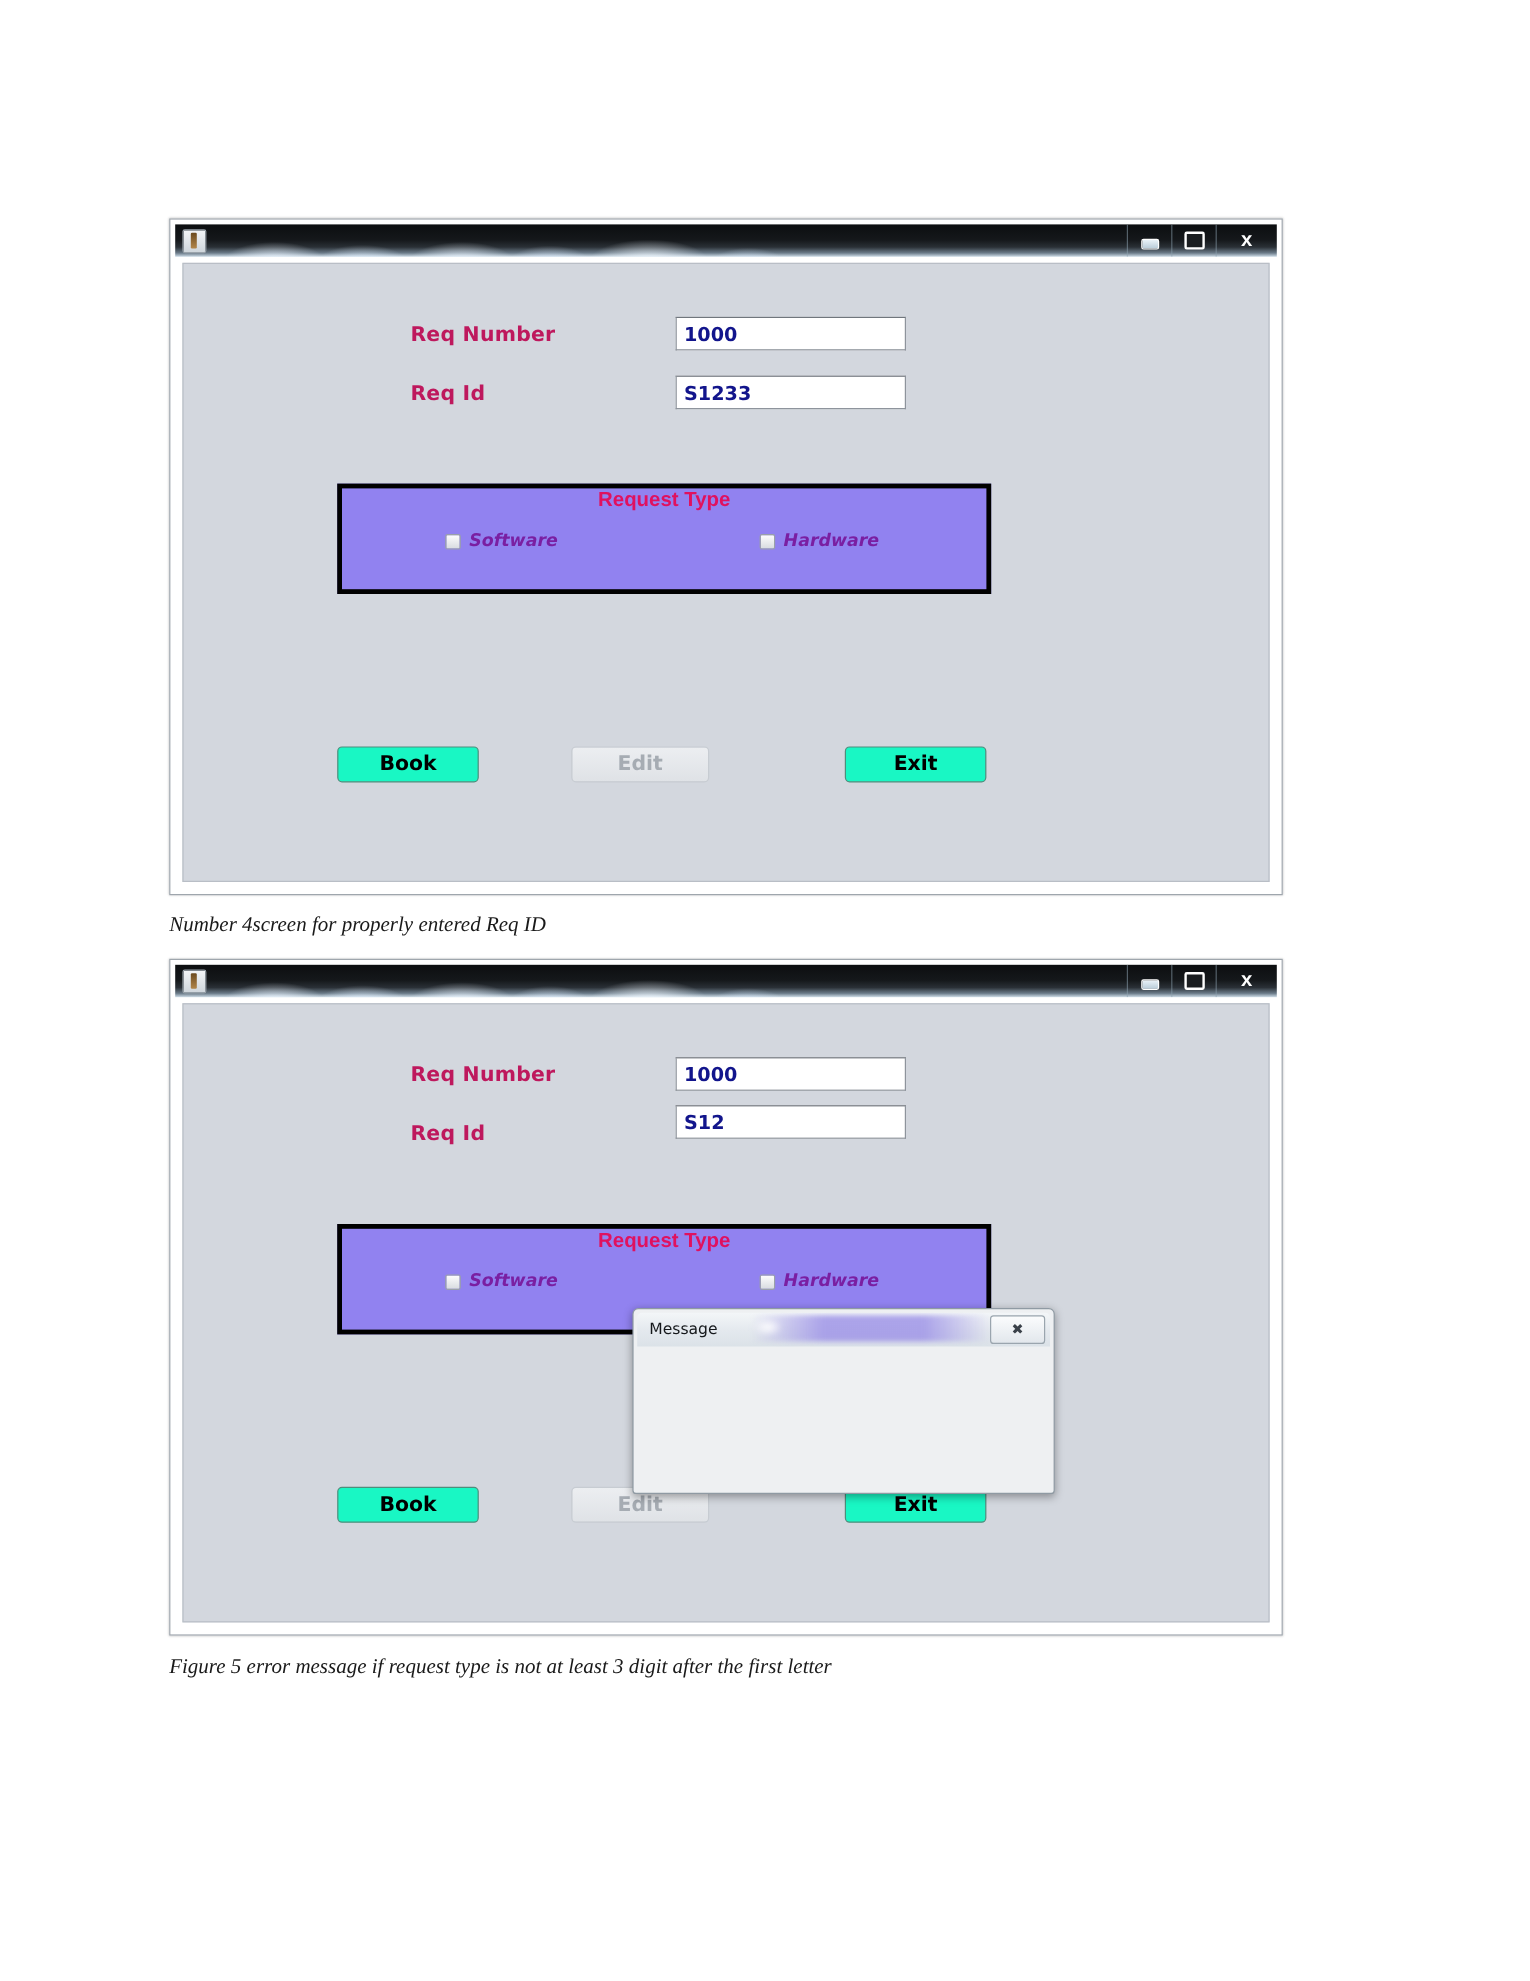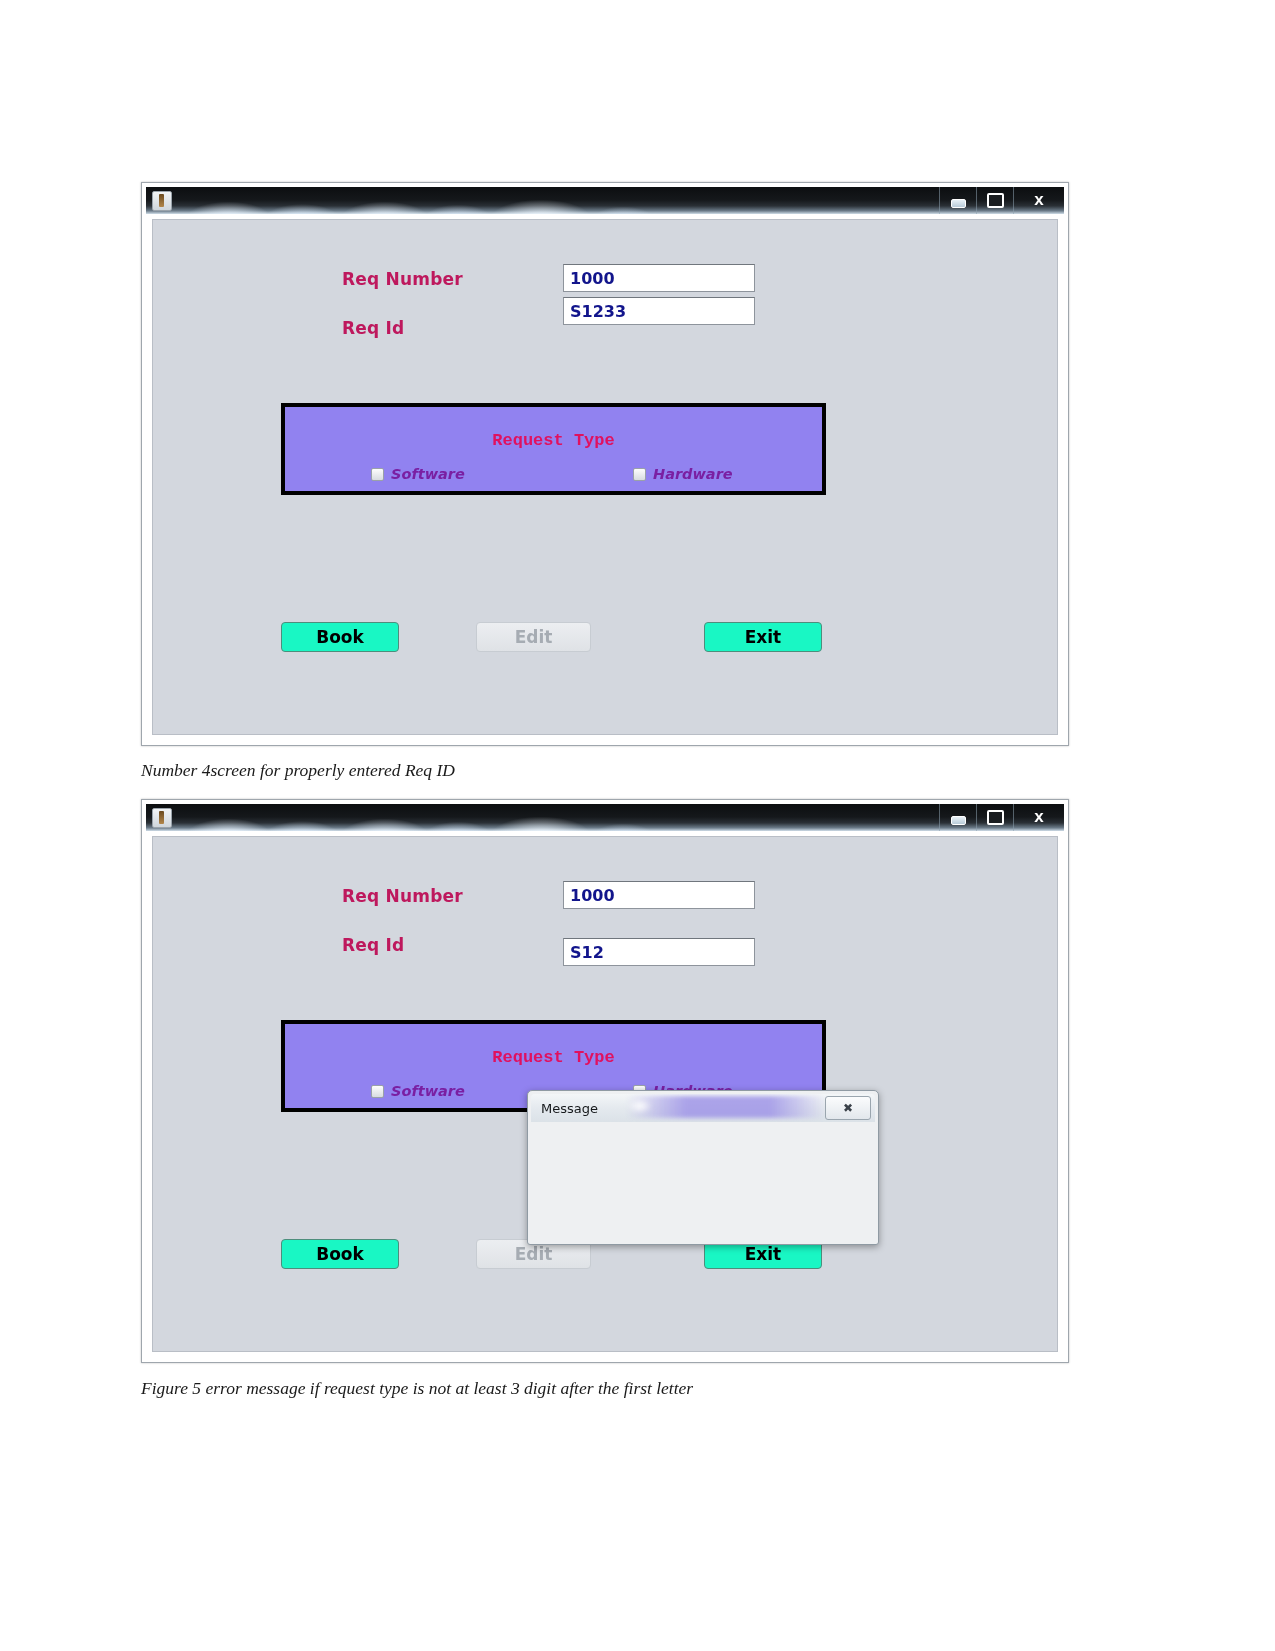--- a/index.html
+++ b/index.html
@@ -141,25 +141,25 @@
 
   
   .reqtype {
     position: absolute;
     background: #9182f0;
     border: 4px solid #000000;
     box-sizing: border-box;
   }
   .reqtype-title {
     text-align: center;
-    font-family: Liberation Mono, monospace;
+    font-family: Liberation Sans, sans-serif;
     font-weight: bold;
     font-size: 17px;
     color: #e0115f;
-    margin-top: 24px;
+    margin-top: 0;
   }
   .checkrow {
     position: relative;
     margin-top: 16px;
     height: 22px;
   }
   .checkitem {
     position: absolute;
     display: flex;
     align-items: center;
@@ -341,21 +341,21 @@
         <div class="tb-btn close">x</div>
       </div>
     </div>
 
     <div class="content">
 
       <div class="field-label" style="left:189px; top:49px;">Req Number</div>
       <div class="textfield" style="left:410px; top:44px; width:192px; height:28px;">1000</div>
 
       <div class="field-label" style="left:189px; top:98px;">Req Id</div>
-      <div class="textfield" style="left:410px; top:77px; width:192px; height:28px;">S1233</div>
+      <div class="textfield" style="left:410px; top:93px; width:192px; height:28px;">S1233</div>
 
       <div class="reqtype" style="left:128px; top:183px; width:545px; height:92px;">
         <div class="reqtype-title">Request Type</div>
         <div class="checkrow">
           <div class="checkitem" style="left:86px;">
             <span class="cbox"></span>
             <span>Software</span>
           </div>
           <div class="checkitem" style="left:348px;">
             <span class="cbox"></span>
@@ -390,21 +390,21 @@
         <div class="tb-btn close">x</div>
       </div>
     </div>
 
     <div class="content">
 
       <div class="field-label" style="left:189px; top:49px;">Req Number</div>
       <div class="textfield" style="left:410px; top:44px; width:192px; height:28px;">1000</div>
 
       <div class="field-label" style="left:189px; top:98px;">Req Id</div>
-      <div class="textfield" style="left:410px; top:101px; width:192px; height:28px;">S12</div>
+      <div class="textfield" style="left:410px; top:84px; width:192px; height:28px;">S12</div>
 
       <div class="reqtype" style="left:128px; top:183px; width:545px; height:92px;">
         <div class="reqtype-title">Request Type</div>
         <div class="checkrow">
           <div class="checkitem" style="left:86px;">
             <span class="cbox"></span>
             <span>Software</span>
           </div>
           <div class="checkitem" style="left:348px;">
             <span class="cbox"></span>

